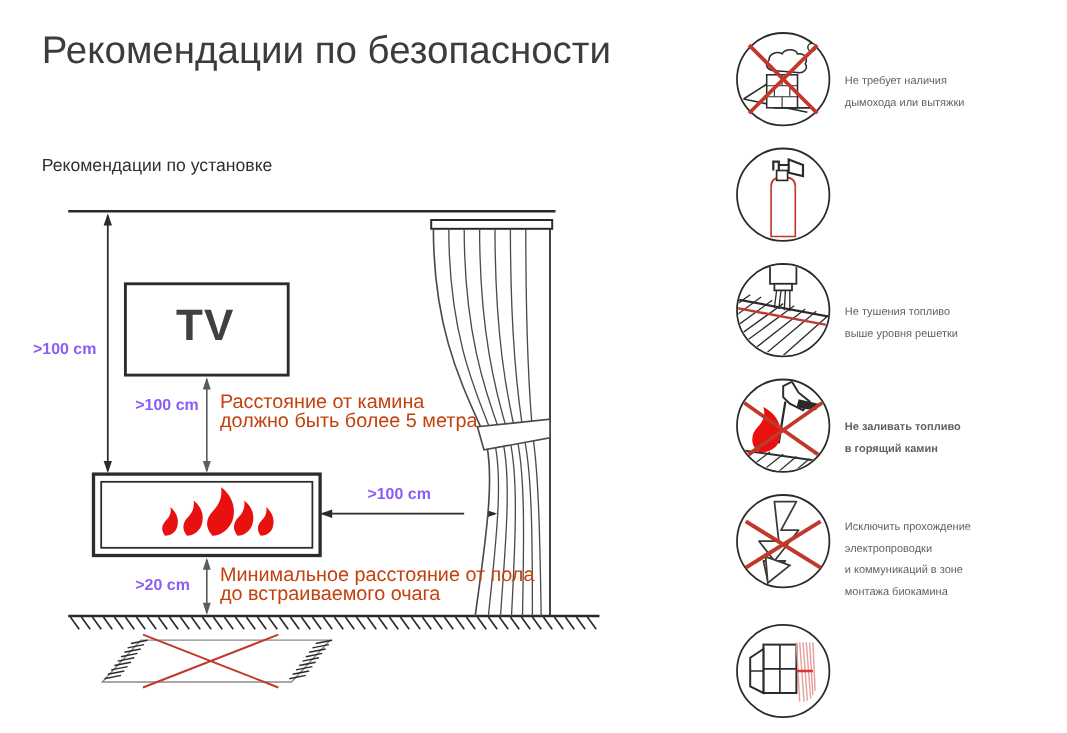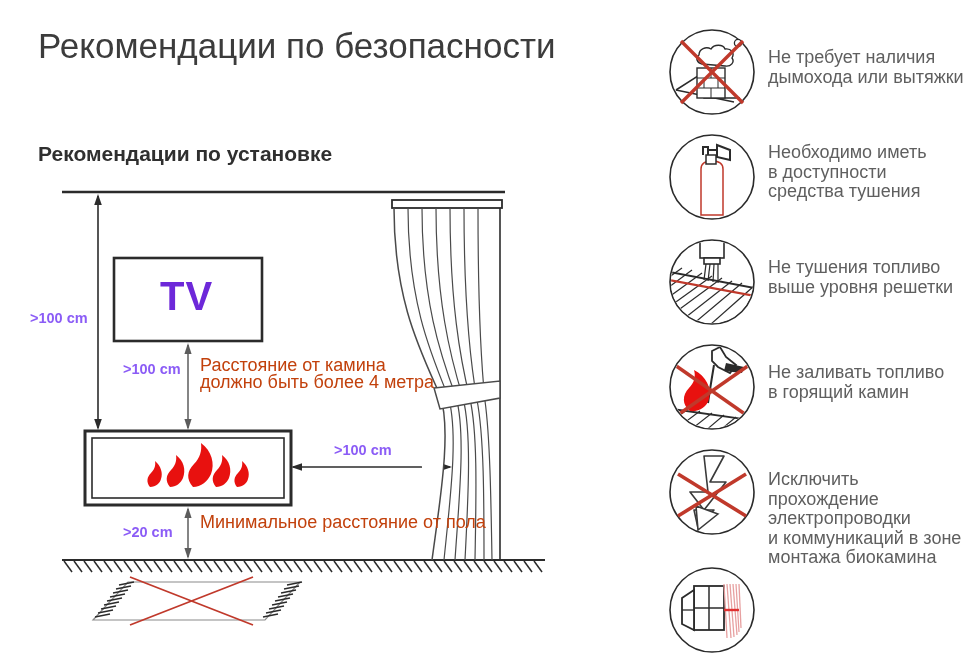--- a/index.html
+++ b/index.html
@@ -28,22 +28,22 @@
     top: 26px;
     font-size: 35px;
     font-weight: 400;
     color: #3c3c3c;
     letter-spacing: 0px;
     white-space: nowrap;
   }
   #section-title {
     left: 38px;
     top: 142px;
-    font-size: 21px;
-    font-weight: bold;
+    font-size: 16px;
+    font-weight: normal;
     color: #2f2f2f;
     white-space: nowrap;
   }
 
   
   #diagram-svg {
     left: 0px;
     top: 0px;
   }
   .dim-label {
@@ -55,21 +55,21 @@
   .note-text {
     font-size: 18px;
     font-weight: 400;
     color: #c2410c;
     line-height: 17px;
     white-space: nowrap;
   }
   #tv-label {
     font-size: 40px;
     font-weight: bold;
-    color: #6d28d9;
+    color: #404040;
     letter-spacing: 1px;
   }
 
   
   #rules-list {
     left: 660px;
     top: 24px;
     width: 310px;
   }
   .rule-row {
@@ -79,24 +79,25 @@
   .rule-icon {
     position: absolute;
     left: 8px;
     top: 4px;
     width: 88px;
     height: 88px;
   }
   .rule-text {
     position: absolute;
     left: 108px;
-    font-size: 18px;
+    font-size: 10px;
     color: #5f5f5f;
     line-height: 19.5px;
     white-space: pre-line;
+    margin-top: 16px;
   }
 </style>
 </head>
 <body>
 
 <div id="page">
 
   <div class="abs" id="main-title">Рекомендации по безопасности</div>
 
   <div class="abs" id="section-title">Рекомендации по установке</div>
@@ -248,25 +249,26 @@
   <div class="abs dim-label" style="left:123px; top:361px;">&gt;100 cm</div>
 
   <div class="abs dim-label" style="left:334px; top:442px;">&gt;100 cm</div>
 
   <div class="abs dim-label" style="left:123px; top:524px;">&gt;20 cm</div>
 
   <div class="abs" id="tv-label" style="left:160px; top:274px;">TV</div>
 
   <div class="abs" style="left:200px; top:357px;">
     <div class="note-text">Расстояние от камина</div>
-    <div class="note-text">должно быть более 4 метра</div>
+    <div class="note-text">должно быть более 5 метра</div>
   </div>
 
   <div class="abs" style="left:200px; top:514px;">
     <div class="note-text">Минимальное расстояние от пола</div>
+    <div class="note-text">до встраиваемого очага</div>
   </div>
 
   <div class="abs" id="rules-list">
 
     <div class="rule-row">
       <svg class="rule-icon" viewBox="0 0 88 88">
         <circle cx="44" cy="44" r="42" fill="#fff" stroke="#2b2b2b" stroke-width="1.6"></circle>
 
         <path d="M8 62 L36 44 L36 70 L72 70" fill="none" stroke="#2b2b2b" stroke-width="1.5"></path>
         <path d="M8 62 L66 74" fill="none" stroke="#2b2b2b" stroke-width="1.5"></path>
@@ -296,23 +298,20 @@
 
         <path d="M33 36 c0 -5 4 -8 11 -8 c7 0 11 3 11 8 L55 82 L33 82 Z" fill="#fff" stroke="#c0392b" stroke-width="1.5"></path>
 
         <rect x="38" y="22" width="10" height="9" fill="#fff" stroke="#2b2b2b" stroke-width="1.5"></rect>
 
         <path d="M35 22 L35 14 L40 14 L40 22" fill="none" stroke="#2b2b2b" stroke-width="2"></path>
         <path d="M40 17 L49 17" stroke="#2b2b2b" stroke-width="2"></path>
 
         <path d="M49 12 L62 17 L62 27 L49 24 Z" fill="#fff" stroke="#2b2b2b" stroke-width="2"></path>
       </svg>
-      <div class="rule-text" style="top:14px;">Необходимо иметь
-в доступности
-средства тушения</div>
     </div>
 
     <div class="rule-row">
       <svg class="rule-icon" viewBox="0 0 88 88">
         <defs>
           <clipPath id="clip-grate">
               <circle cx="44" cy="44" r="41"></circle>
             </clipPath>
         </defs>
         <circle cx="44" cy="44" r="42" fill="#fff" stroke="#2b2b2b" stroke-width="1.6"></circle>
@@ -378,36 +377,36 @@
 
           <path d="M46 22 C 44 34, 42 46, 40 60" fill="none" stroke="#2b2b2b" stroke-width="2"></path>
 
           <path d="M22 68 c-8 -6 -8 -16 -1 -23 c5 -5 7 -11 5 -18
                    c12 6 18 18 15 29 c-2 8 -10 13 -19 12 z" fill="#e8110f"></path>
 
           <line x1="4" y1="20" x2="84" y2="76" stroke="#c0392b" stroke-width="3.4"></line>
           <line x1="84" y1="20" x2="4" y2="76" stroke="#c0392b" stroke-width="3.4"></line>
         </g>
       </svg>
-      <div class="rule-text" style="top:24px;">Не заливать топливо
+      <div class="rule-text" style="top:24px;font-weight:bold;">Не заливать топливо
 в горящий камин</div>
     </div>
 
     <div class="rule-row" style="height:118px;">
       <svg class="rule-icon" viewBox="0 0 88 88">
         <circle cx="44" cy="44" r="42" fill="#fff" stroke="#2b2b2b" stroke-width="1.6"></circle>
 
         <path d="M36 8 L56 8 L42 34 L58 34 L36 62 L46 62 L30 80 L26 62 L36 62
                  L22 44 L40 44 Z" fill="#fff" stroke="#3a3a3a" stroke-width="1.6" stroke-linejoin="round"></path>
         <path d="M50 66 L30 82 L28 58 Z" fill="#fff" stroke="#3a3a3a" stroke-width="1.6"></path>
 
         <line x1="10" y1="26" x2="78" y2="68" stroke="#c0392b" stroke-width="3.6"></line>
         <line x1="78" y1="26" x2="10" y2="68" stroke="#c0392b" stroke-width="3.6"></line>
       </svg>
-      <div class="rule-text" style="top:26px;">Исключить прохождение
+      <div class="rule-text" style="top:10px;">Исключить прохождение
 электропроводки
 и коммуникаций в зоне
 монтажа биокамина</div>
     </div>
 
     <div class="rule-row">
       <svg class="rule-icon" viewBox="0 0 88 88">
         <circle cx="44" cy="44" r="42" fill="#fff" stroke="#2b2b2b" stroke-width="1.6"></circle>
 
         <rect x="26" y="20" width="30" height="44" fill="#fff" stroke="#2b2b2b" stroke-width="1.8"></rect>

